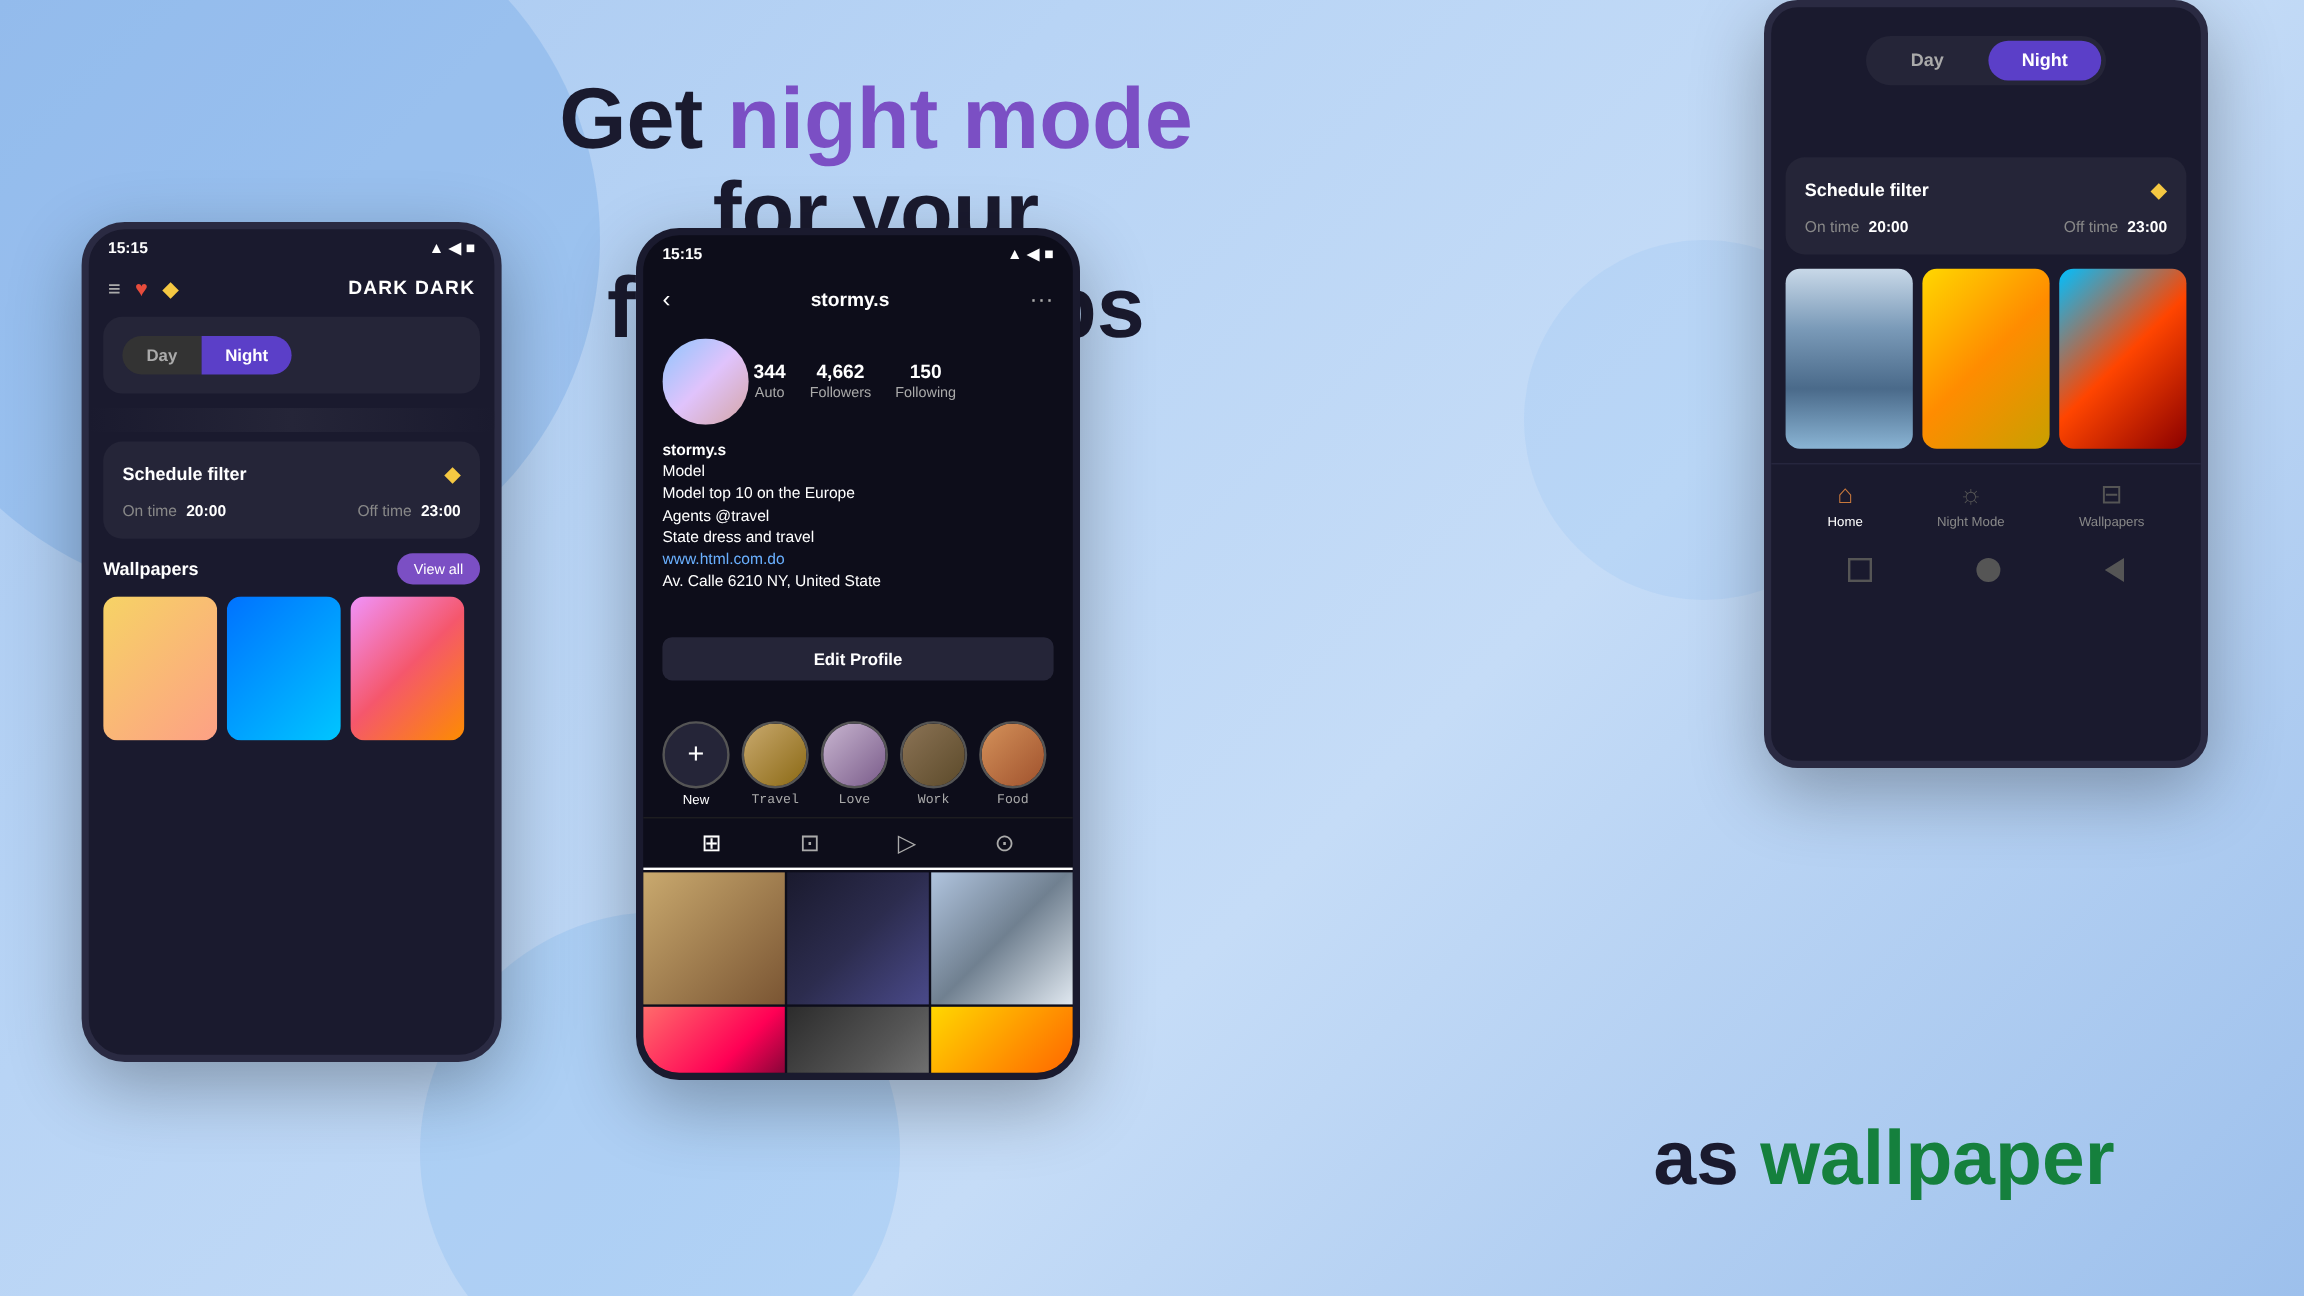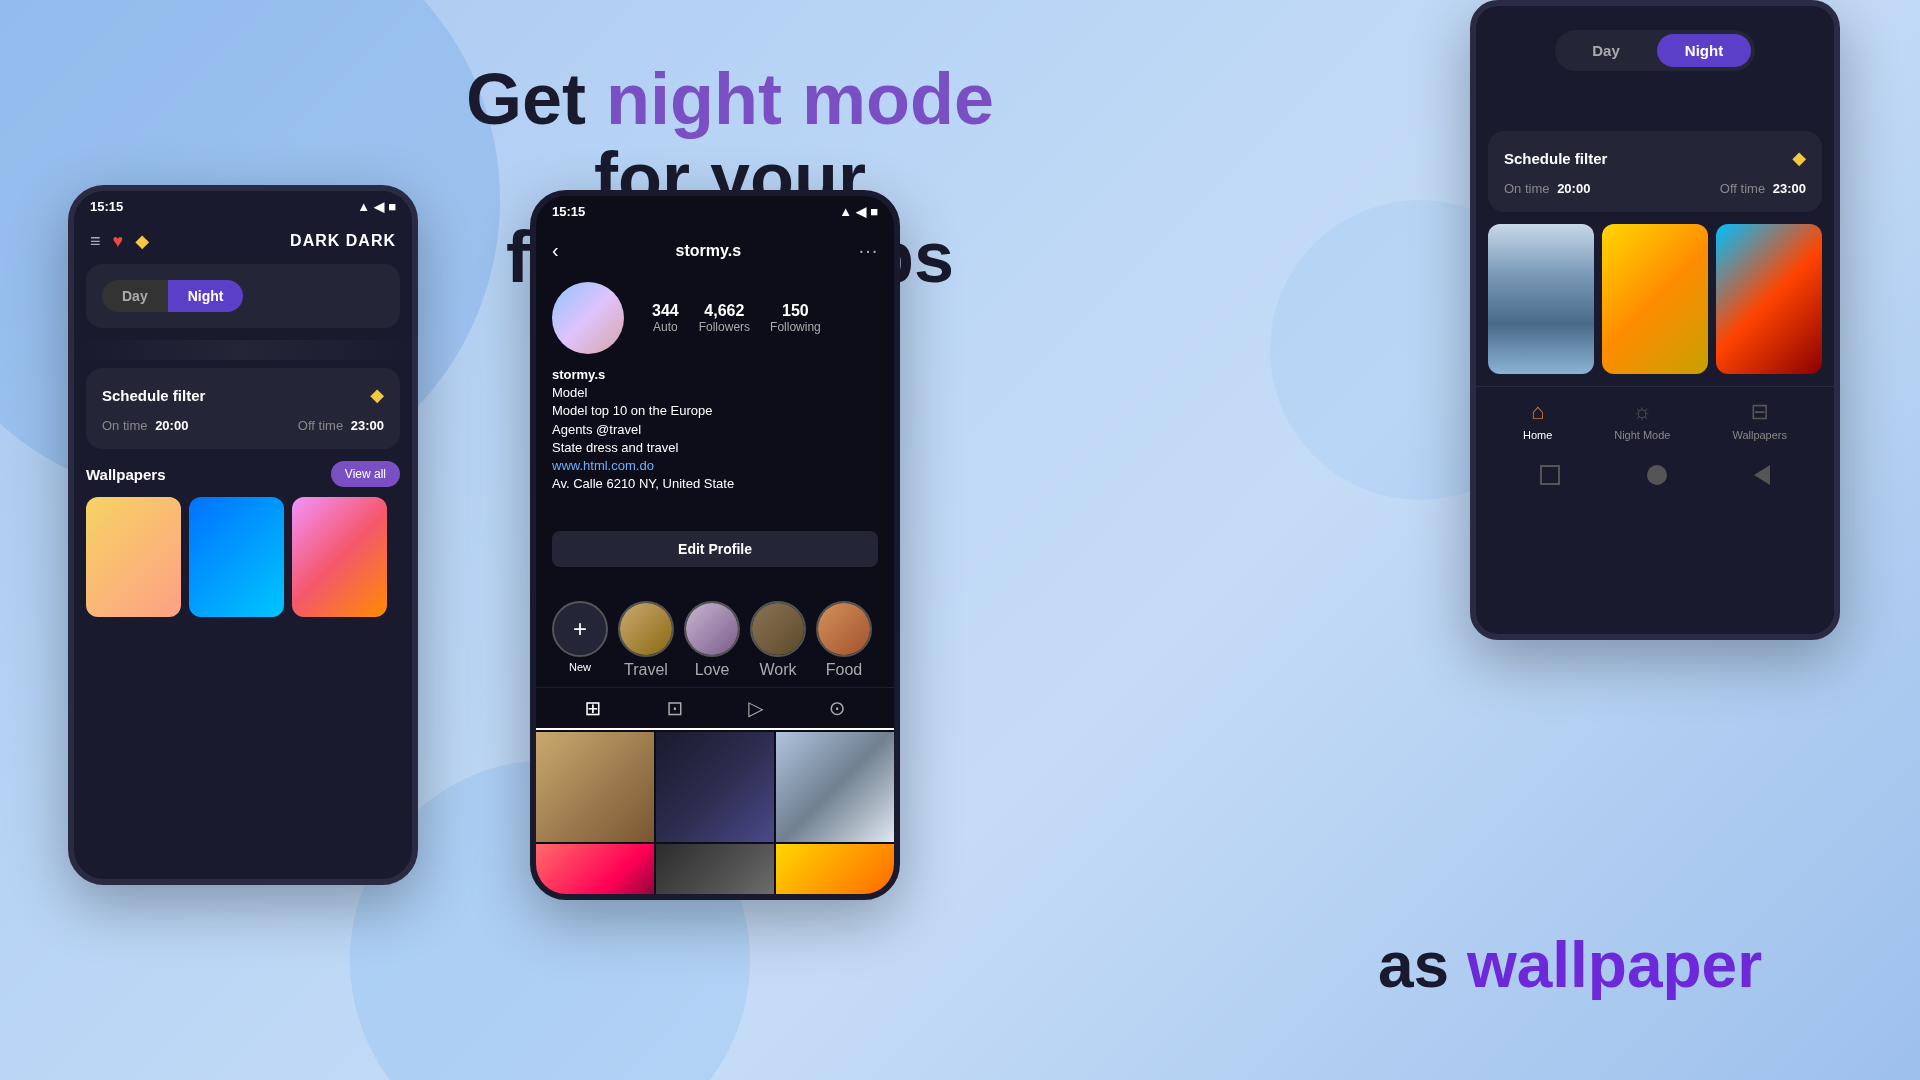--- a/index.html
+++ b/index.html
@@ -61,21 +61,21 @@
       text-align: center;
       width: 500px;
     }
     .bottom-text h2 {
       font-size: 64px;
       font-weight: 900;
       line-height: 1.1;
       color: #1a1a2e;
     }
     .bottom-text h2 .purple {
-      color: #6d28d9;
+      color: #15803d;
     }
 
     
     .phone {
       position: absolute;
       border-radius: 36px;
       overflow: hidden;
       box-shadow: 0 20px 60px rgba(0,0,0,0.3);
     }
 
@@ -266,21 +266,21 @@
     .insta-username { font-size: 16px; font-weight: 700; }
     .insta-dots { color: #aaa; font-size: 20px; }
     .insta-back { color: white; font-size: 20px; }
 
     .profile-section {
       padding: 8px 16px 12px;
     }
     .profile-top {
       display: flex;
       align-items: center;
-      gap: 28px;
+      gap: 4px;
       margin-bottom: 12px;
     }
     .profile-avatar {
       width: 72px; height: 72px;
       border-radius: 50%;
       background: linear-gradient(135deg, #667eea, #764ba2);
       overflow: hidden;
       flex-shrink: 0;
     }
     .avatar-img {
@@ -338,21 +338,21 @@
     }
     .story-add {
       background: #252538;
       color: white;
       font-size: 24px;
     }
     .story-img-1 { background: linear-gradient(135deg, #c9a96e, #8b6914); }
     .story-img-2 { background: linear-gradient(135deg, #c8b5d0, #7a5c8a); }
     .story-img-3 { background: linear-gradient(135deg, #8b7355, #5c4a2a); }
     .story-img-4 { background: linear-gradient(135deg, #d4915a, #a0522d); }
-    .story-label { color: #aaa; font-size: 16px; }
+    .story-label { color: #aaa; font-size: 11px; font-family: Liberation Mono, monospace; }
     .story-label-white { color: white; font-size: 11px; }
 
     .post-tabs {
       display: flex;
       justify-content: space-around;
       padding: 8px 16px;
       border-top: 1px solid #222;
       border-bottom: 2px solid #fff;
     }
     .tab-icon { color: #aaa; font-size: 20px; cursor: pointer; }

